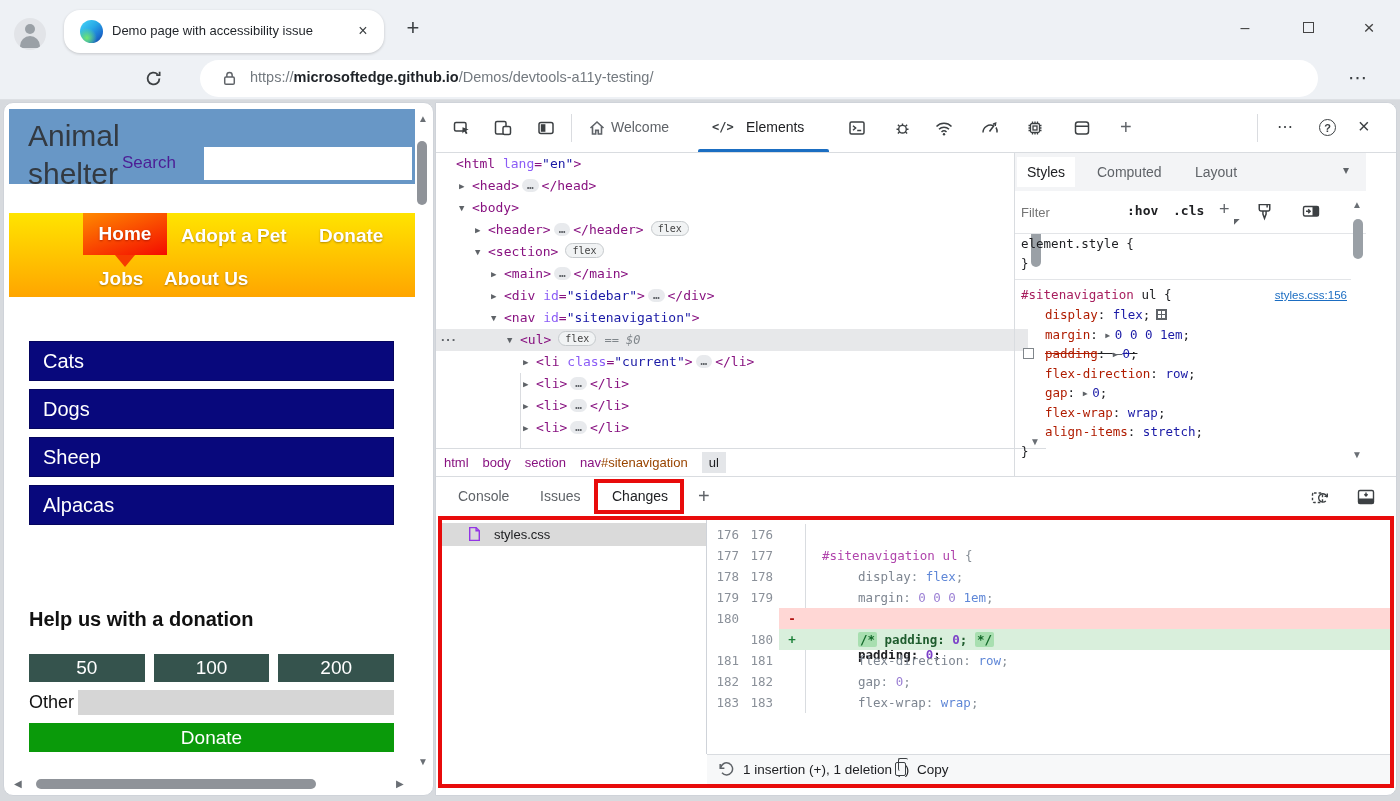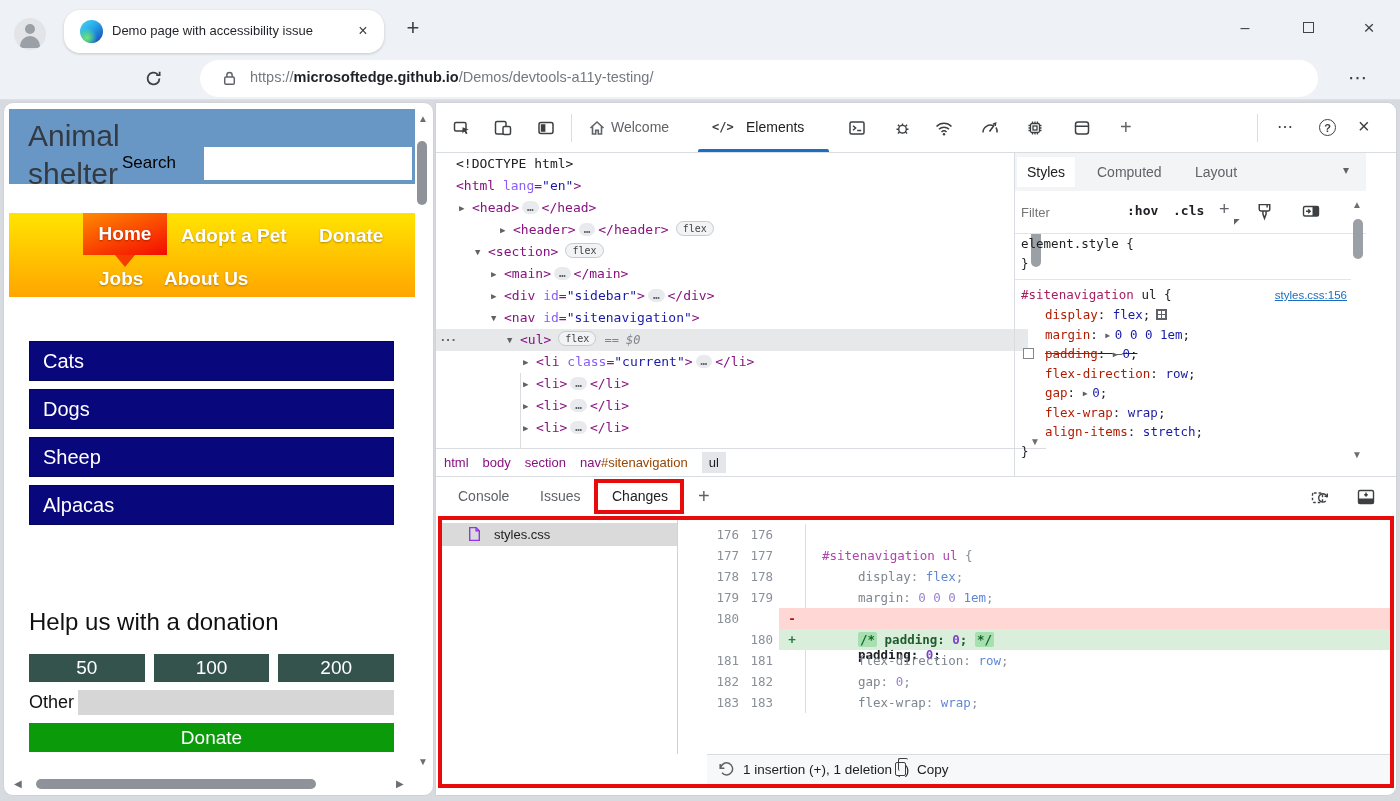--- a/index.html
+++ b/index.html
@@ -33,33 +33,33 @@
   .lock { position:absolute; left:222px; top:70px; }
   .urltext { position:absolute; left:250px; top:69px; font-size:14.5px; color:#73797f; white-space:nowrap; }
   .urltext .dom { color:#1f2328; font-weight:600; }
   .more-dots { position:absolute; left:1348px; top:66px; font-size:19px; color:#3c4043; letter-spacing:1px; }
 
   
   .page-card { position:absolute; left:3px; top:102px; width:431px; height:694px; background:#fff;
                border:1px solid #cfd3d9; border-radius:10px; overflow:hidden; }
   .site-header { position:absolute; left:5px; top:6px; width:406px; height:75px; background:#6897c6; }
   .site-title { position:absolute; left:19px; top:8px; font-size:30px; line-height:38px; color:#333a42; }
-  .search-label { position:absolute; left:113px; top:44px; font-size:17px; color:#000000; }
+  .search-label { position:absolute; left:113px; top:44px; font-size:17px; color:#4c1d95; }
   .search-input { position:absolute; left:195px; top:38px; width:208px; height:33px; background:#fff; border:none; outline:none; font-size:16px; padding:0 6px; }
   .site-nav { position:absolute; left:5px; top:110px; width:406px; height:84px; background:linear-gradient(180deg,#ffe400,#ffa500); }
   .nav-item { position:absolute; color:#fff; font-weight:bold; font-size:19px; text-shadow:0 1px 2px rgba(90,60,0,.45); }
   .nav-i0 { left:74px; top:0; width:84px; height:42px; text-align:center; line-height:42px;
             background:linear-gradient(160deg,#ff8a00,#f40b00); text-shadow:0 1px 2px rgba(120,0,0,.5); }
   .nav-i0::after { content:""; position:absolute; left:50%; margin-left:-10px; top:42px; width:0; height:0;
                    border:10px solid transparent; border-top:12px solid #f63b00; }
   .nav-i1 { left:172px; top:12px; } .nav-i2 { left:310px; top:12px; }
   .nav-i3 { left:90px; top:55px; }  .nav-i4 { left:155px; top:55px; }
   .pet-links { position:absolute; left:25px; top:238px; width:365px; }
   .pet-link { height:40px; margin-bottom:8px; background:#08087c; border:1px solid #05055e; color:#fff; font-size:20px; line-height:38px; padding-left:13px; }
-  .donation-heading { position:absolute; left:25px; top:505px; font-size:24px; font-weight:normal; color:#111; }
+  .donation-heading { position:absolute; left:25px; top:505px; font-size:20px; font-weight:bold; color:#111; }
   .amounts { position:absolute; left:25px; top:551px; width:365px; height:28px; display:flex; gap:9px; }
   .amount-btn { flex:1; background:#35534d; color:#fff; font-size:19px; text-align:center; line-height:28px; }
   .other-label { position:absolute; left:25px; top:589px; font-size:18px; color:#111; }
   .other-input { position:absolute; left:74px; top:587px; width:316px; height:25px; background:#d6d6d6; border:none; outline:none; font-size:16px; padding:0 6px; }
   .donate-btn { position:absolute; left:25px; top:620px; width:365px; height:29px; background:#0a9a0a; color:#fff; font-size:19px; text-align:center; line-height:29px; }
   .sb-arrow { position:absolute; color:#6a6f75; font-size:10px; }
   .pv-up { left:414px; top:10px; } .pv-dn { left:414px; top:653px; }
   .ph-l { left:10px; top:675px; } .ph-r { left:392px; top:675px; }
   .pv-thumb { position:absolute; left:413px; top:38px; width:10px; height:64px; background:#8f9399; border-radius:5px; }
   .ph-thumb { position:absolute; left:32px; top:676px; width:280px; height:10px; background:#8f9399; border-radius:5px; }
@@ -140,21 +140,21 @@
   .drawer-tabs { position:absolute; left:0; top:373px; width:100%; height:40px; border-top:1px solid #d9dce0; background:#fff; }
   .drw-tab { position:absolute; top:11px; font-size:14px; color:#5f6368; }
   .drw-tab.active { color:#202124; }
   .drw-icon { position:absolute; top:11px; color:#3c4043; }
 
   
   .annot { position:absolute; border:4px solid #e80b0b; pointer-events:none; z-index:50; }
   .annot-tab { left:158px; top:376px; width:90px; height:35px; }
   .annot-panel { left:2px; top:413px; width:956px; height:272px; }
   .changes { position:absolute; left:6px; top:417px; width:948px; height:264px; background:#fff; overflow:hidden; }
-  .file-pane { position:absolute; left:0; top:0; width:236px; height:234px; border-right:1px solid #cfd3d9; background:#fff; }
+  .file-pane { position:absolute; left:0; top:0; width:265px; height:234px; border-right:1px solid #cfd3d9; background:#fff; }
   .file-row { position:absolute; left:0; top:3px; width:100%; height:23px; background:#dadada; line-height:23px; }
   .file-label { position:absolute; left:52px; font-size:13px; color:#202124; }
   .file-icon { position:absolute; left:26px; top:3px; }
   .diff { position:absolute; left:265px; top:0; right:0; height:234px; font-family:"DejaVu Sans Mono",monospace; font-size:12.5px; }
   .diff-rows { position:absolute; left:0; top:4px; width:100%; }
   .diff-row { display:flex; height:21px; line-height:21px; white-space:nowrap; }
   .dnum { width:32px; text-align:right; color:#8a9099; flex:none; }
   .dnum.new { width:34px; }
   .dbody { flex:1; display:flex; margin-left:6px; }
   .dmark { width:26px; text-align:center; flex:none; font-weight:bold; }
@@ -328,24 +328,24 @@
         </svg>
       </span>
     <span class="plus-glyph" style="left:684px">+</span>
     <span class="tsep" style="left:821px"></span>
     <span class="moredots">⋯</span>
     <span class="helpbtn">?</span>
     <span class="dt-close">×</span>
   </div>
 
   <div class="dom-tree">
-      <div class="dom-row" style="padding-left: 7px;"><span class="tw"></span><span class="tk-doc">&lt;!DOCTYPE html&gt;</span></div>
       <div class="dom-row" style="padding-left: 7px;"><span class="tw"></span><span class="tk-tag">&lt;html</span><span class="tk-attr"> lang</span><span class="tk-tag">=</span><span class="tk-val">"en"</span><span class="tk-tag">&gt;</span></div>
       <div class="dom-row" style="padding-left: 23px;"><span class="tw">▶</span><span class="tk-tag">&lt;head&gt;</span><span class="tk-ell">…</span><span class="tk-tag">&lt;/head&gt;</span></div>
-      <div class="dom-row" style="padding-left: 39px; margin-left: 25px;"><span class="tw">▶</span><span class="tk-tag">&lt;header&gt;</span><span class="tk-ell">…</span><span class="tk-tag">&lt;/header&gt;</span><span class="tk-badge">flex</span></div>
+      <div class="dom-row" style="padding-left: 23px;"><span class="tw">▼</span><span class="tk-tag">&lt;body&gt;</span></div>
+      <div class="dom-row" style="padding-left: 39px;"><span class="tw">▶</span><span class="tk-tag">&lt;header&gt;</span><span class="tk-ell">…</span><span class="tk-tag">&lt;/header&gt;</span><span class="tk-badge">flex</span></div>
       <div class="dom-row" style="padding-left: 39px;"><span class="tw">▼</span><span class="tk-tag">&lt;section&gt;</span><span class="tk-badge">flex</span></div>
       <div class="dom-row" style="padding-left: 55px;"><span class="tw">▶</span><span class="tk-tag">&lt;main&gt;</span><span class="tk-ell">…</span><span class="tk-tag">&lt;/main&gt;</span></div>
       <div class="dom-row" style="padding-left: 55px;"><span class="tw">▶</span><span class="tk-tag">&lt;div</span><span class="tk-attr"> id</span><span class="tk-tag">=</span><span class="tk-val">"sidebar"</span><span class="tk-tag">&gt;</span><span class="tk-ell">…</span><span class="tk-tag">&lt;/div&gt;</span></div>
       <div class="dom-row" style="padding-left: 55px;"><span class="tw">▼</span><span class="tk-tag">&lt;nav</span><span class="tk-attr"> id</span><span class="tk-tag">=</span><span class="tk-val">"sitenavigation"</span><span class="tk-tag">&gt;</span></div>
       <div class="dom-row sel" style="padding-left: 71px;"><span class="gutter-dots">···</span><span class="tw">▼</span><span class="tk-tag">&lt;ul&gt;</span><span class="tk-badge">flex</span><span class="tk-eq">== $0</span></div>
       <div class="dom-row" style="padding-left: 87px;"><span class="tw">▶</span><span class="tk-tag">&lt;li</span><span class="tk-attr"> class</span><span class="tk-tag">=</span><span class="tk-val">"current"</span><span class="tk-tag">&gt;</span><span class="tk-ell">…</span><span class="tk-tag">&lt;/li&gt;</span></div>
       <div class="dom-row" style="padding-left: 87px;"><span class="tw">▶</span><span class="tk-tag">&lt;li&gt;</span><span class="tk-ell">…</span><span class="tk-tag">&lt;/li&gt;</span></div>
       <div class="dom-row" style="padding-left: 87px;"><span class="tw">▶</span><span class="tk-tag">&lt;li&gt;</span><span class="tk-ell">…</span><span class="tk-tag">&lt;/li&gt;</span></div>
       <div class="dom-row" style="padding-left: 87px;"><span class="tw">▶</span><span class="tk-tag">&lt;li&gt;</span><span class="tk-ell">…</span><span class="tk-tag">&lt;/li&gt;</span></div>
     </div>

